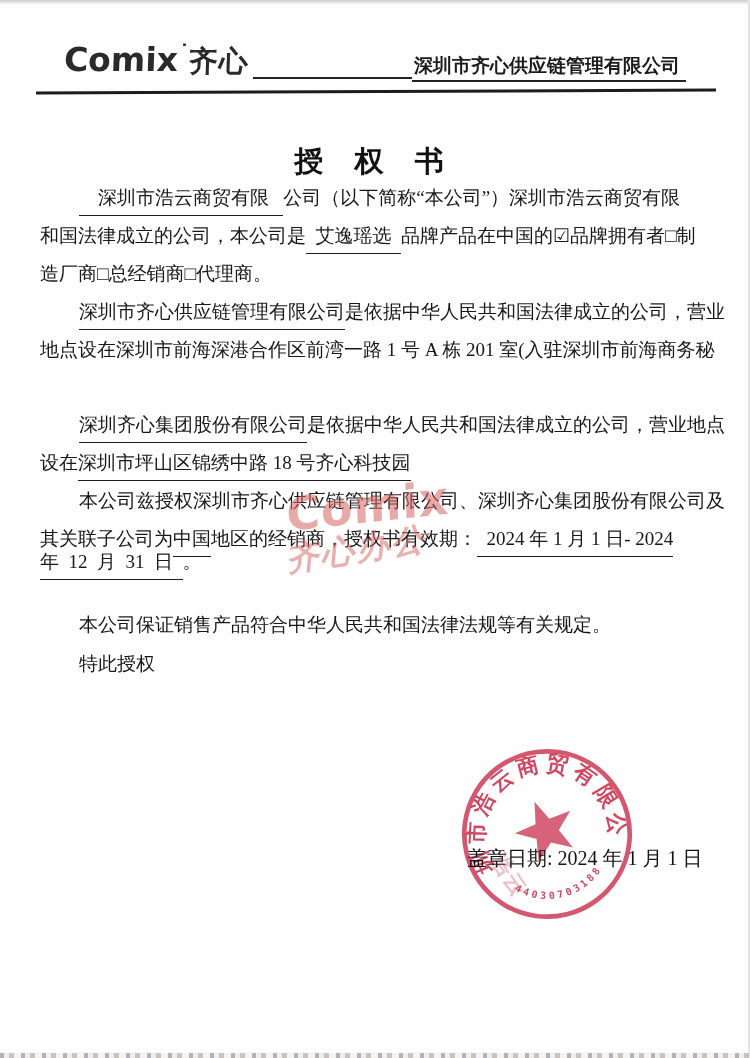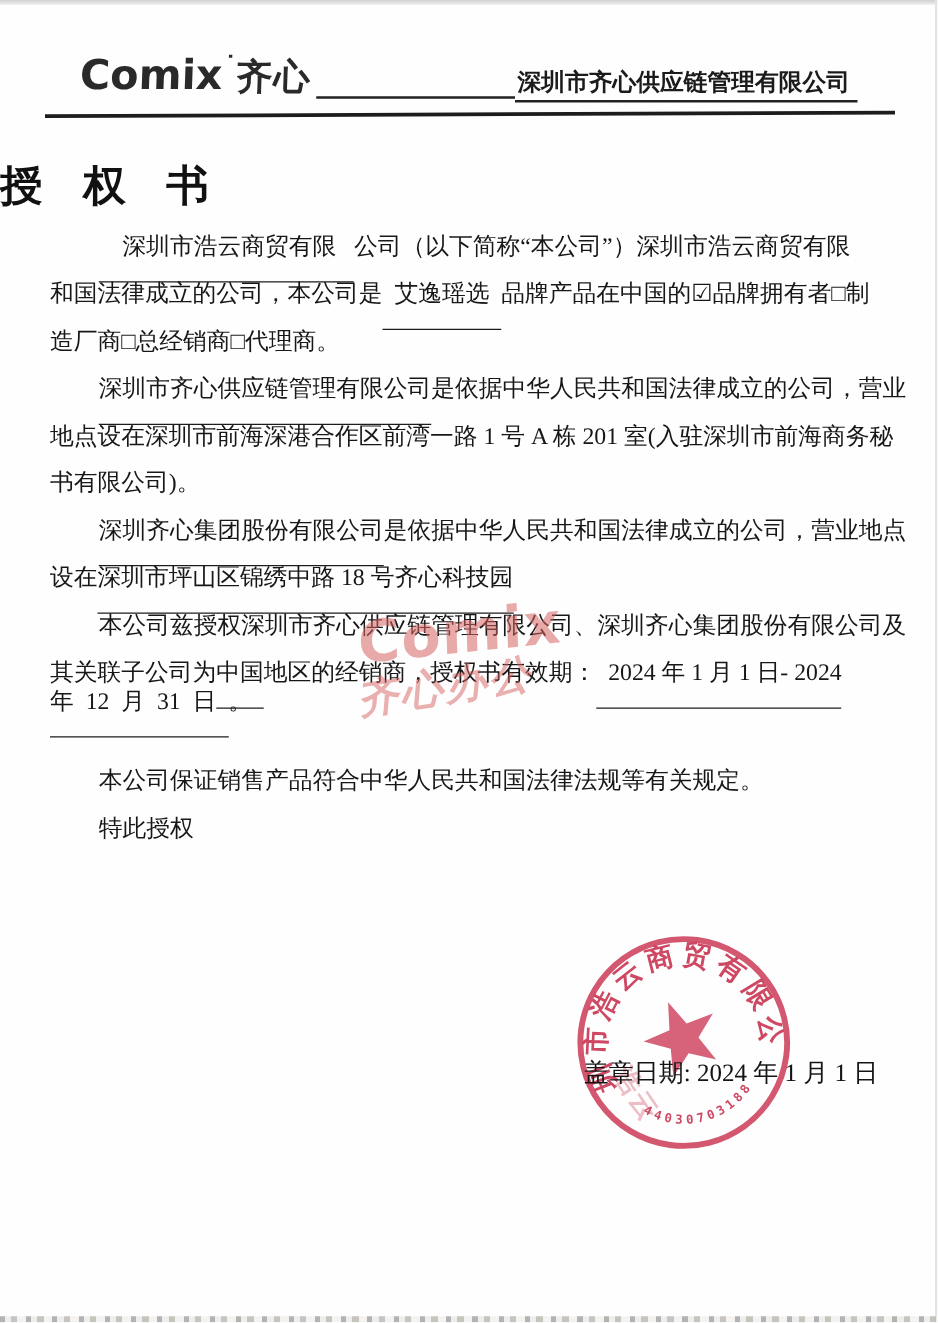--- a/index.html
+++ b/index.html
@@ -26,28 +26,28 @@
     vertical-align:12px; color:#2a2a2a; margin-left:1px;}
   .logo-cn { font-family:"DejaVu Sans","Liberation Sans",sans-serif; font-weight:900;
     font-size:29px; color:#2a2a2a; letter-spacing:1px; }
   .header-fill { flex:1; border-bottom:2px solid #222; margin:0 0 3px 4px; min-width:120px; }
   .header-company { font-family:"DejaVu Sans","Liberation Sans",sans-serif; font-weight:700;
     font-size:19px; color:#1b1b1b; border-bottom:2px solid #222; padding:0 6px 1px 2px; white-space:nowrap; }
   .rule { position:absolute; top:90px; left:36px; width:680px; height:3px; background:#1d1d1d;
     transform:rotate(-0.25deg); }
 
   
-  .title { position:absolute; top:126px; left:0; width:750px; 
-    font-size:34px; font-weight:700; letter-spacing:12px; color:#111; }
+  .title { position:absolute; top:142px; left:0; width:750px; text-align:center;
+    font-size:29px; font-weight:700; letter-spacing:12px; color:#111; }
 
   
   .line { position:absolute; left:40px; width:676px; font-size:19px; line-height:27px;
     white-space:nowrap; color:#171717; font-weight:500; }
   .line.ind { left:79px; }
-  .u { border-bottom:1.5px solid #1c1c1c; padding-bottom:17px; }
+  .u { border-bottom:1.5px solid #1c1c1c; padding-bottom:7px; }
 
   
   .watermark { position:absolute; left:288px; top:484px; transform:rotate(-6deg);
     color:rgba(213,98,98,.55); pointer-events:none; }
   .wm-logo { font-family:"DejaVu Sans","Liberation Sans",sans-serif; font-weight:900;
     font-size:46px; line-height:44px; letter-spacing:1px; transform:skewX(-4deg); }
   .wm-text { font-family:"DejaVu Sans","Liberation Sans",sans-serif; font-weight:800;
     font-size:33px; line-height:38px; letter-spacing:2px; transform:skewX(-14deg) rotate(-3deg);
     margin-left:-2px; color:rgba(213,98,98,.5); }
 
@@ -77,21 +77,20 @@
   <div class="rule"></div>
 
   <div class="title">授 权 书</div>
 
   <div class="line ind" style="top:184px"><span class="u">&nbsp;&nbsp;&nbsp;&nbsp;深圳市浩云商贸有限&nbsp;&nbsp;&nbsp;</span><span>公司（以下简称“本公司”）深圳市浩云商贸有限</span></div>
   <div class="line" style="top:260px"><span>造厂商□总经销商□代理商。</span></div>
   <div class="line" style="top:222px"><span>和国法律成立的公司，本公司是</span><span class="u">&nbsp;&nbsp;艾逸瑶选&nbsp;&nbsp;</span><span>品牌产品在中国的☑品牌拥有者□制</span></div>
 
   <div class="line ind" style="top:298px"><span class="u">深圳市齐心供应链管理有限公司</span><span>是依据中华人民共和国法律成立的公司，营业</span></div>
   <div class="line" style="top:336px"><span>地点设在深圳市前海深港合作区前湾一路 1 号 A 栋 201 室(入驻深圳市前海商务秘</span></div>
-  <div class="line" style="top:373px"><span>书有限公司)。</span></div>
 
   <div class="line ind" style="top:411px"><span class="u">深圳齐心集团股份有限公司</span><span>是依据中华人民共和国法律成立的公司，营业地点</span></div>
   <div class="line" style="top:449px"><span>设在</span><span class="u">深圳市坪山区锦绣中路 18 号齐心科技园</span></div>
 
   <div class="line ind" style="top:487px"><span>本公司兹授权深圳市齐心供应链管理有限公司、深圳齐心集团股份有限公司及</span></div>
   <div class="line" style="top:525px"><span>其关联子公司为</span><span class="u">中国</span><span>地区的经销商，授权书有效期：</span><span class="u">&nbsp;&nbsp;2024 年 1 月 1 日- 2024</span></div>
   <div class="line" style="top:548px"><span class="u">年&nbsp;&nbsp;12&nbsp;&nbsp;月&nbsp;&nbsp;31&nbsp;&nbsp;日&nbsp;&nbsp;</span><span>。</span></div>
 
   <div class="line ind" style="top:611px"><span>本公司保证销售产品符合中华人民共和国法律法规等有关规定。</span></div>
   <div class="line ind" style="top:650px"><span>特此授权</span></div>

